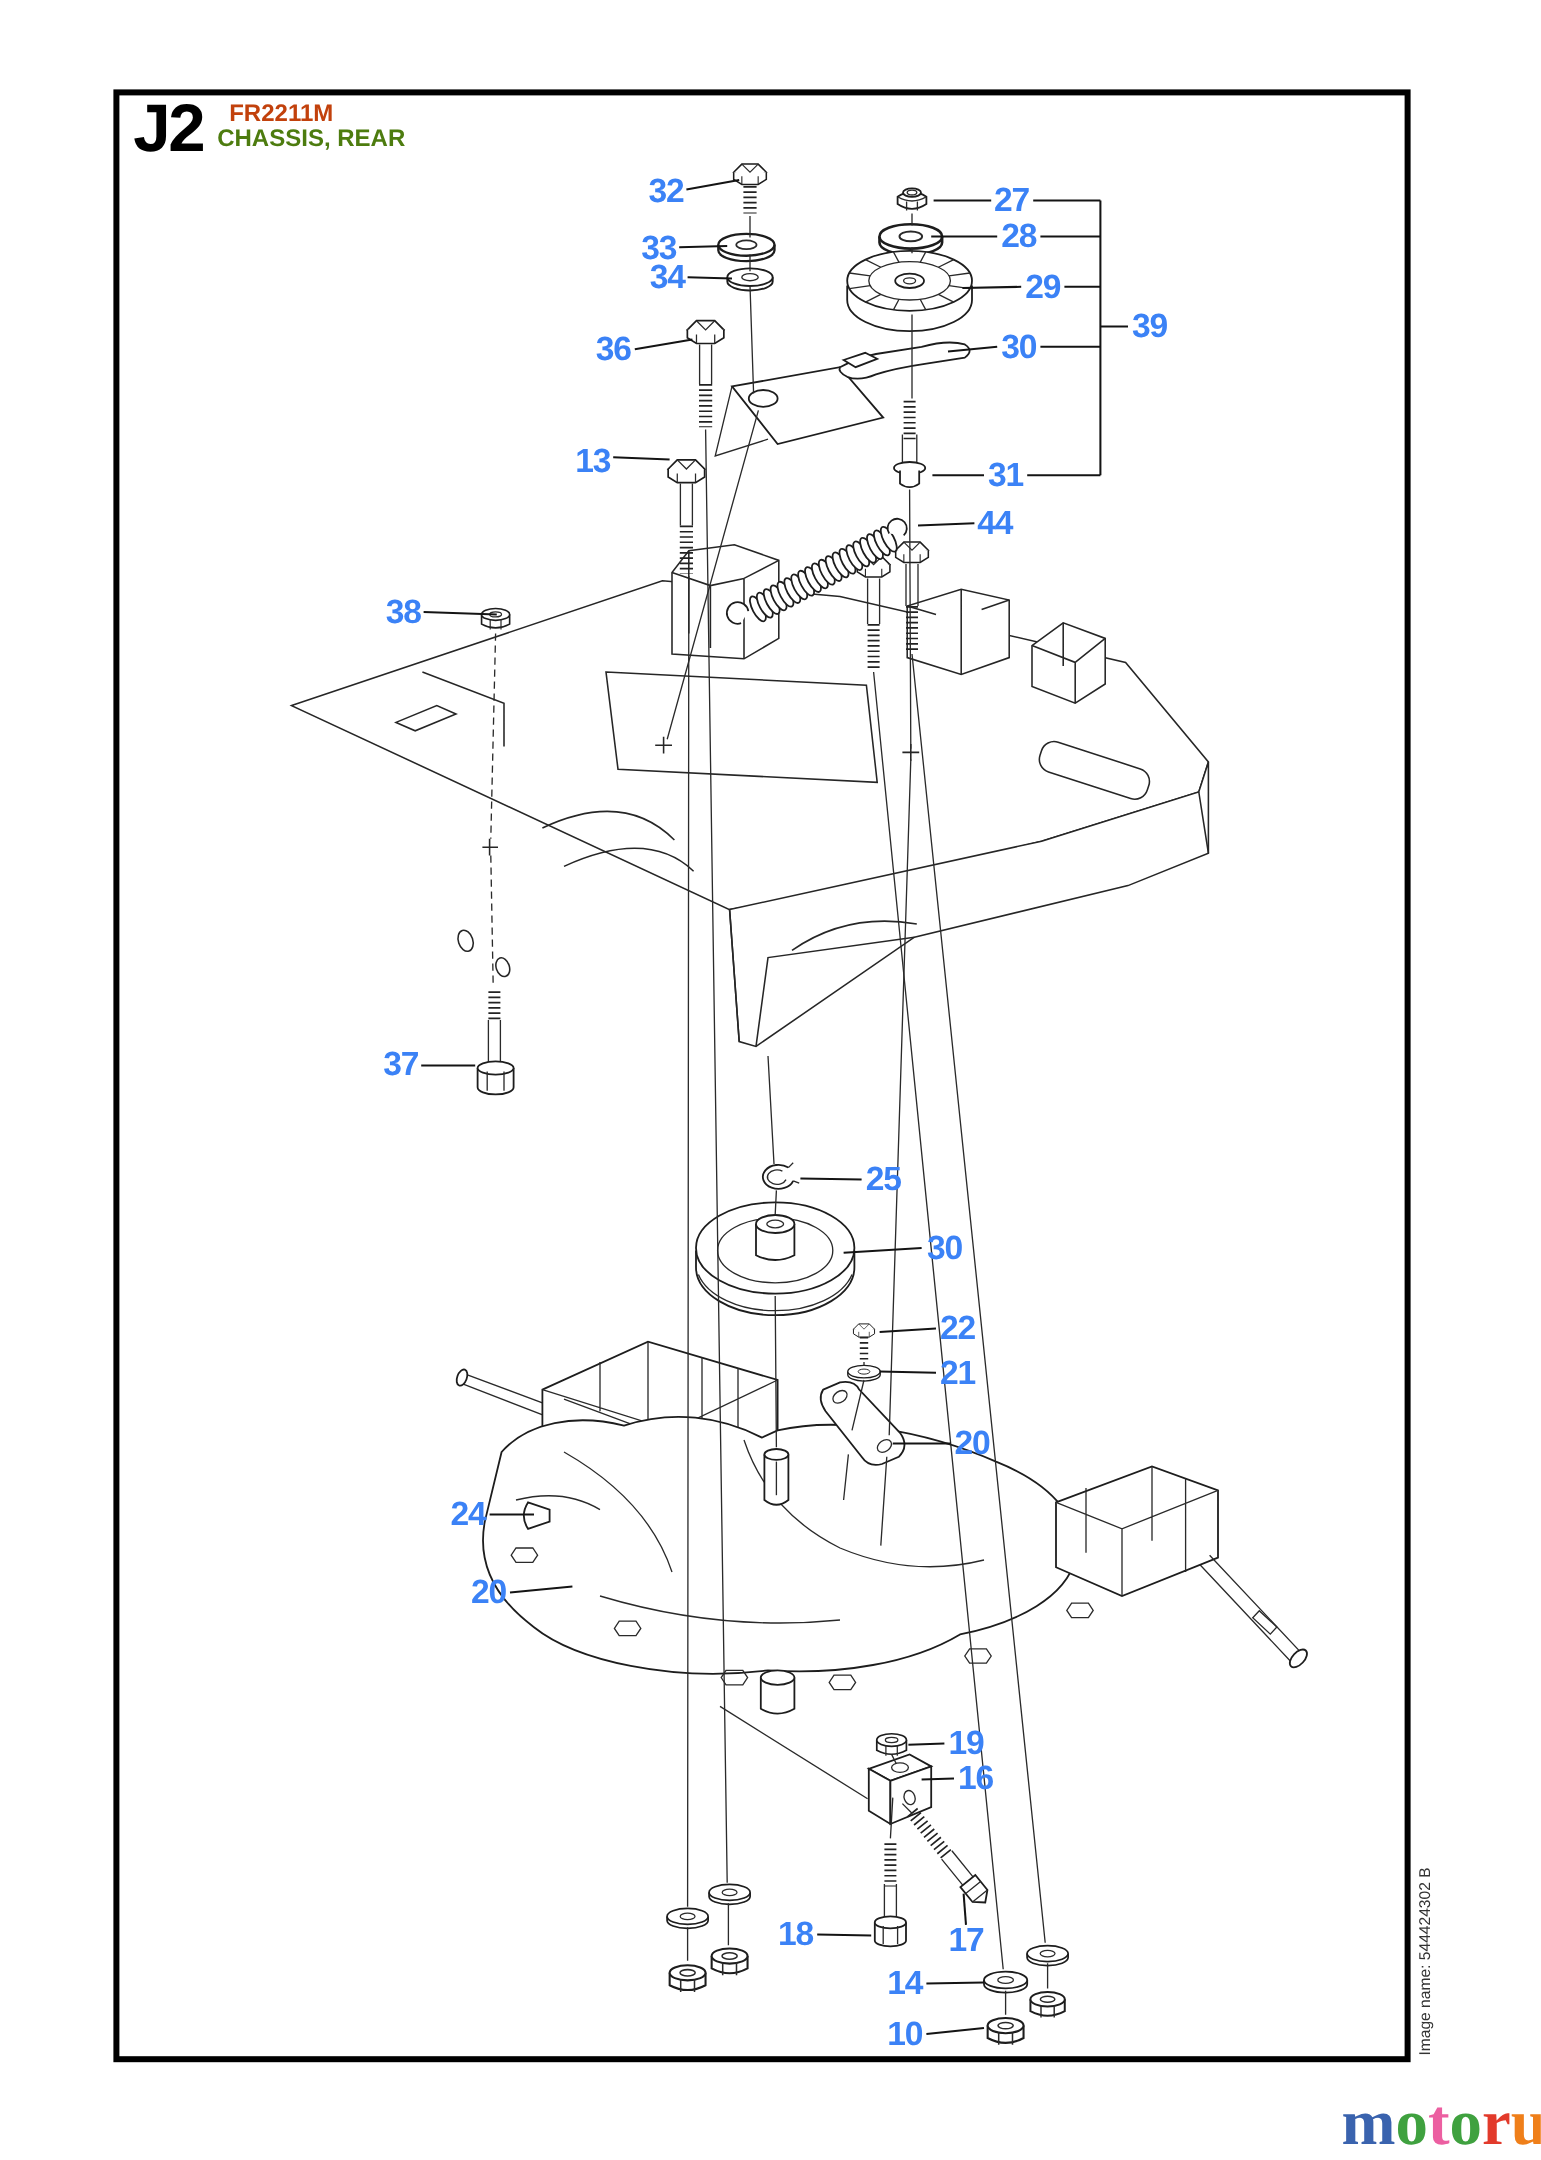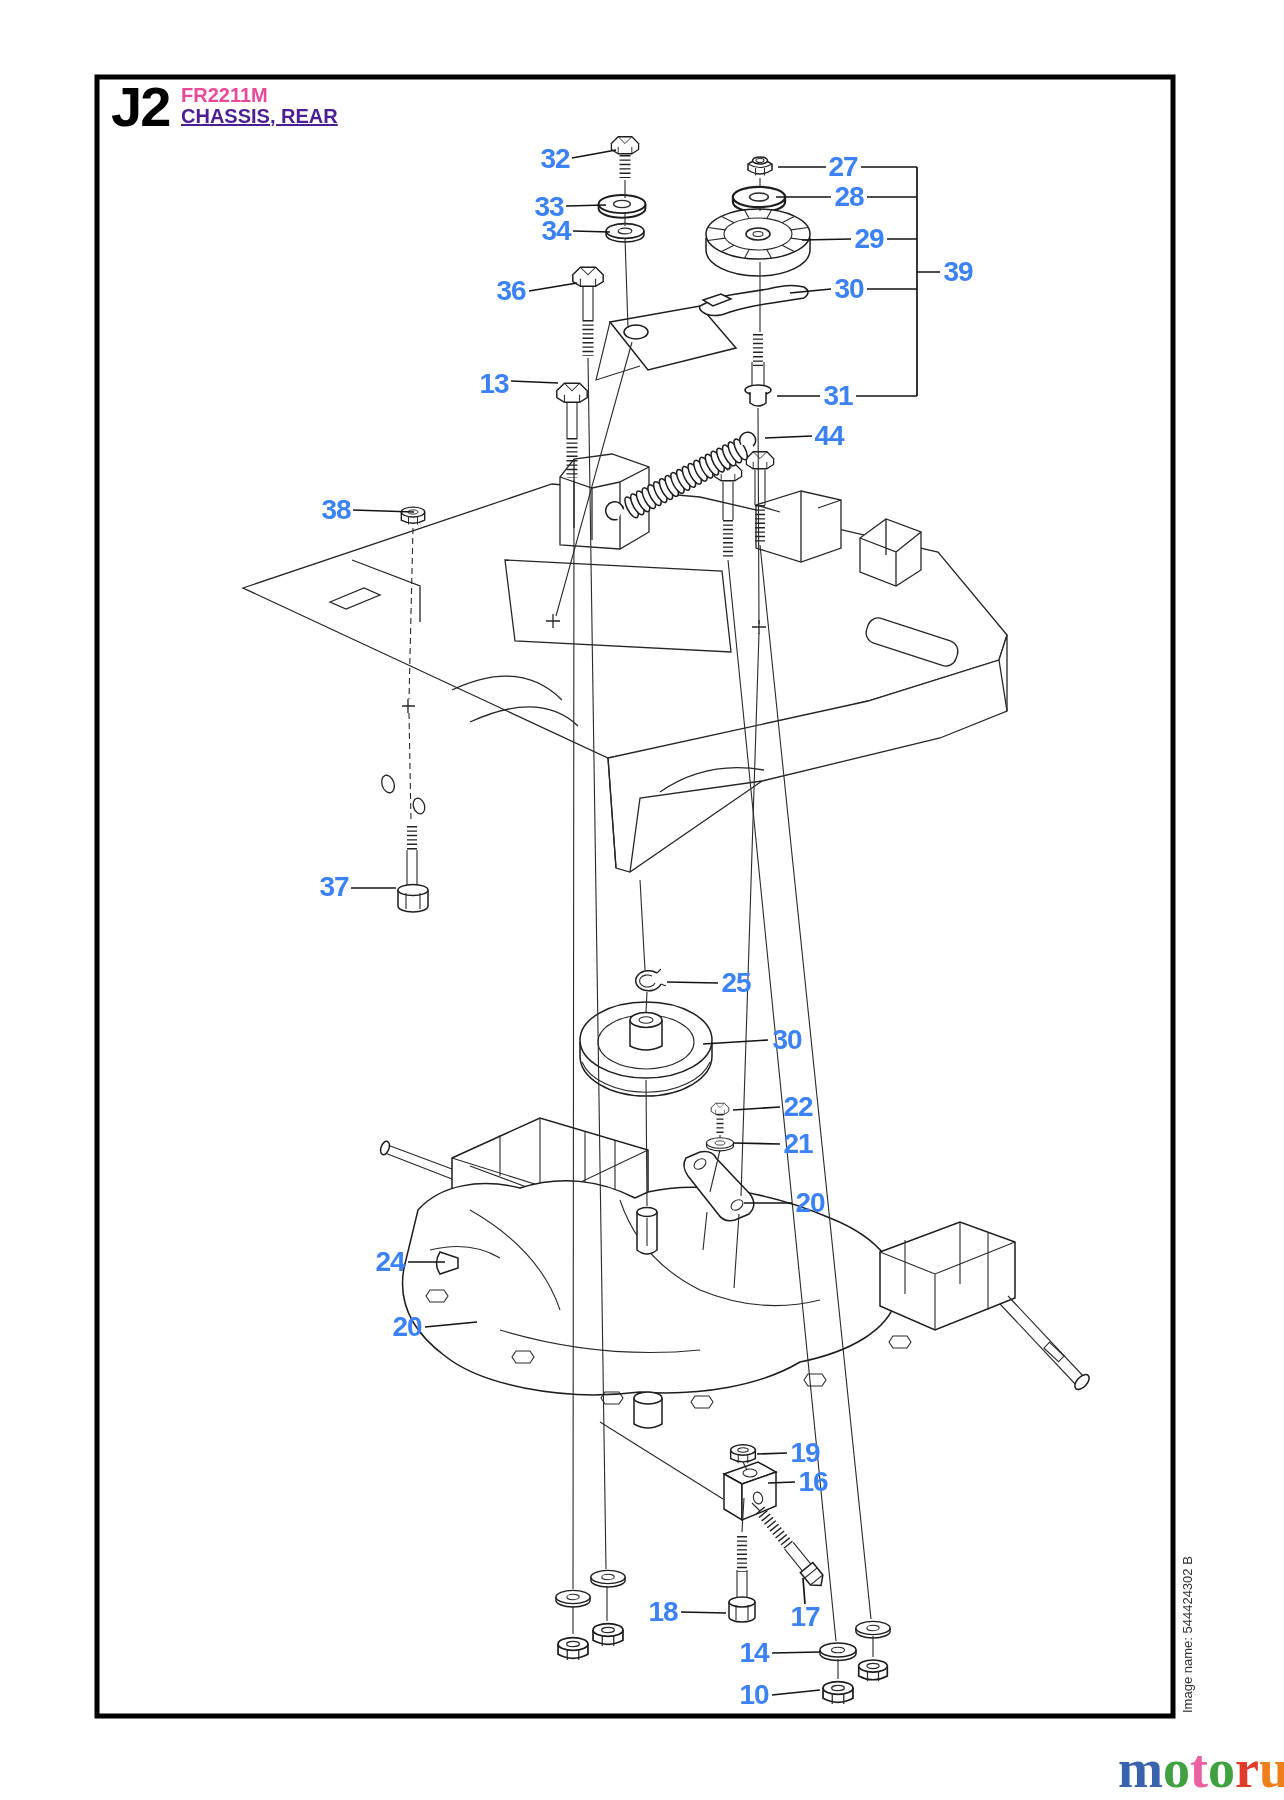--- a/index.html
+++ b/index.html
@@ -1,22 +1,22 @@
 <!DOCTYPE html>
 <html><head>
 <meta charset="utf-8">
 <style>
   html,body{margin:0;padding:0;background:#fff;}
   .page{position:relative;width:1284px;height:1800px;background:#fff;overflow:hidden;
         font-family:"Liberation Sans",sans-serif;padding-left:20px;}
   .art{position:absolute;left:0;top:0;}
   .hdr-section{position:absolute;left:111px;top:74px;font:bold 56px "Liberation Sans",sans-serif;
         letter-spacing:-2px;color:#000;}
-  .hdr-model{position:absolute;left:181px;top:84px;font:bold 20px "Liberation Sans",sans-serif;color:#ec4899;}
-  .hdr-title{position:absolute;left:181px;top:105px;font:bold 20px "Liberation Sans",sans-serif;color:#4c1d95;text-decoration:underline;}
+  .hdr-model{position:absolute;left:191px;top:84px;font:bold 20px "Liberation Sans",sans-serif;color:#c2410c;}
+  .hdr-title{position:absolute;left:181px;top:105px;font:bold 20px "Liberation Sans",sans-serif;color:#4d7c0f;}
   .label{position:absolute;transform:translate(-50%,-50%);font:bold 28px "Liberation Sans",sans-serif;
         color:#3b82f6;letter-spacing:-1px;white-space:nowrap;}
   .img-name{position:absolute;left:1180px;top:1713px;transform:rotate(-90deg);transform-origin:0 0;
         font:13px "Liberation Sans",sans-serif;color:#333;white-space:nowrap;}
   .logo{position:absolute;left:1118px;top:1738px;font:bold 54px "Liberation Serif",serif;white-space:nowrap;}
   
   .ln{stroke:#262626;stroke-width:1.3;fill:none;}
   .pt{stroke:#1d1d1d;stroke-width:1.5;fill:#fff;}
   .tn{stroke:#2a2a2a;stroke-width:1.1;fill:none;}
   .thr{stroke:#222;stroke-dasharray:1.4 3;fill:none;}

